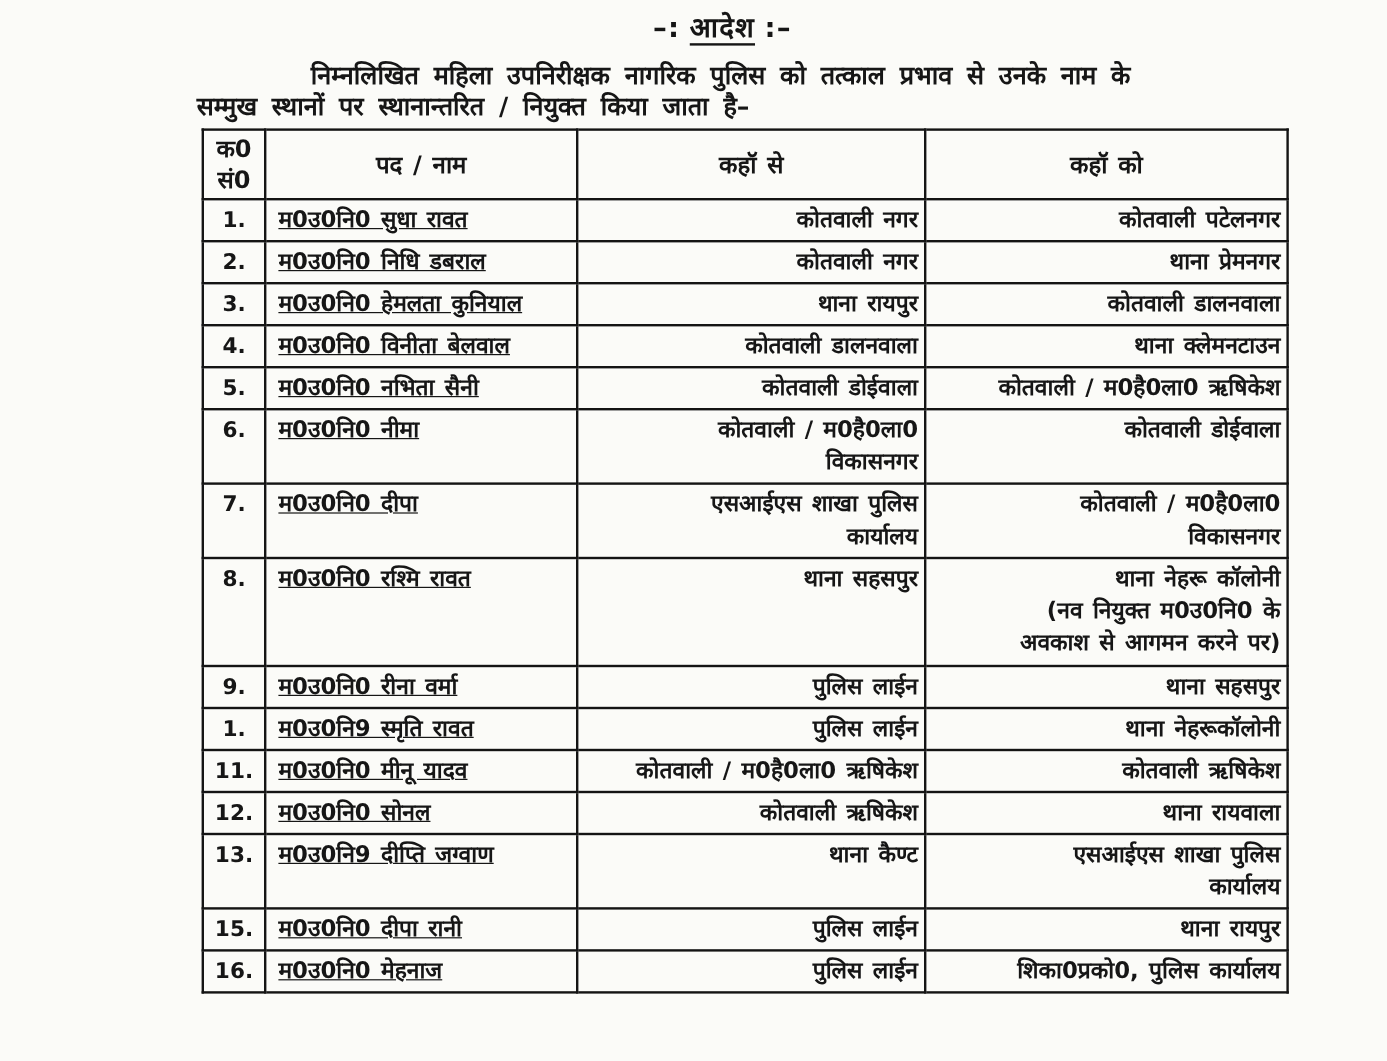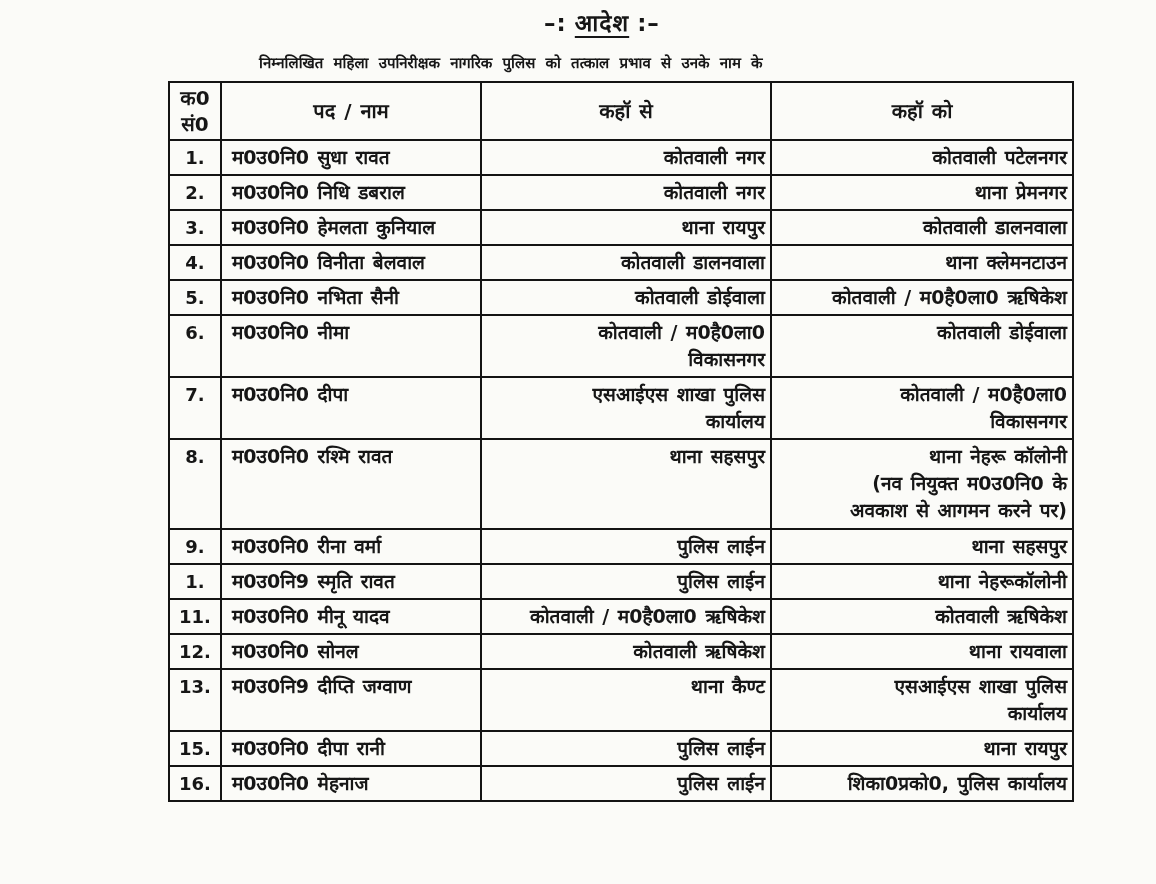--- a/index.html
+++ b/index.html
@@ -22,21 +22,21 @@
   }
   .doc-title .t-word{
     text-decoration:underline;
     text-underline-offset:5px;
     text-decoration-thickness:2px;
     margin:0 8px;
   }
   .intro{
     margin:12px 0 0 140px;
     width:892px;
-    font-size:15px;
+    font-size:21px;
     line-height:26px;
     word-spacing:5px;
   }
   .intro .l1{padding-left:95px;}
   table.order-table{
     border-collapse:collapse;
     table-layout:fixed;
     width:904px;
     margin:5px 0 0 144px;
     background:transparent;
@@ -56,35 +56,36 @@
     line-height:26px;
     padding:2px 4px;
   }
   .order-table td{
     font-size:19px;
     line-height:27px;
     padding:3px 5px;
     vertical-align:top;
   }
   td.c-sn{text-align:center;font-size:18px;}
-  td.c-name{text-align:left;padding-left:10px;}
+  td.c-name{text-align:left;padding-left:10px;text-decoration:underline;}
   td.c-from,td.c-to{text-align:right;}
   tr.rh1{height:34px;}
   tr.rh2{height:62px;}
   tr.rh3{height:90px;}
 </style>
 </head>
 <body>
 
 <div class="page">
 
   <div class="doc-title"><span>–:</span><span class="t-word">आदेश</span><span>:–</span></div>
 
   <div class="intro">
     <div class="l1">निम्नलिखित महिला उपनिरीक्षक नागरिक पुलिस को तत्काल प्रभाव से उनके नाम के</div>
+    <div class="l2">सम्मुख स्थानों पर स्थानान्तरित / नियुक्त किया जाता है–</div>
   </div>
 
   <table class="order-table">
     <colgroup>
       <col style="width:52px">
       <col style="width:260px">
       <col style="width:290px">
       <col style="width:302px">
     </colgroup>
     <thead>

